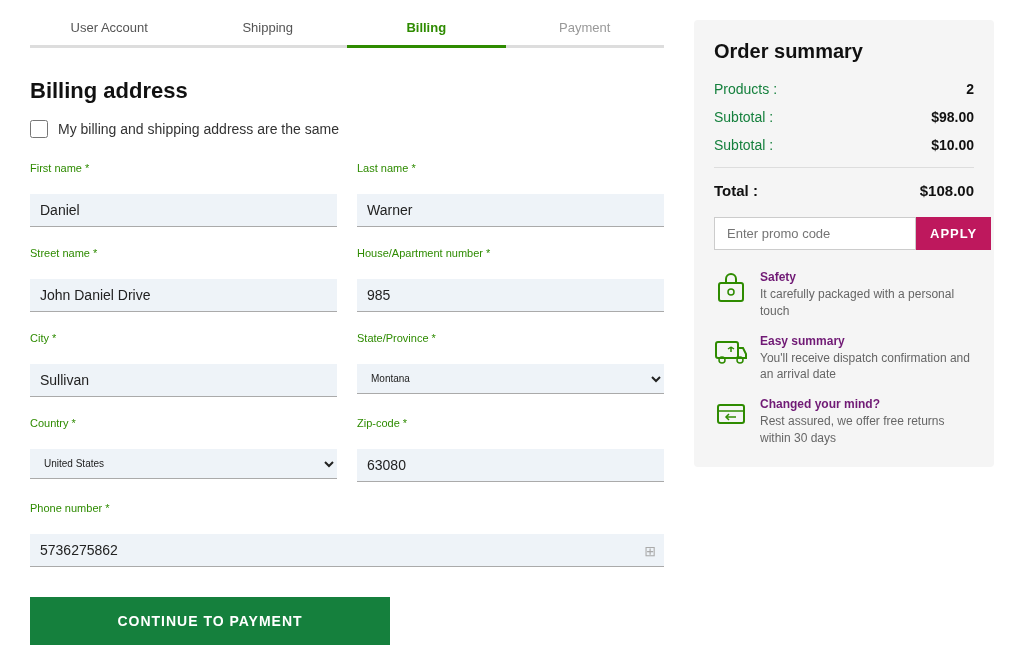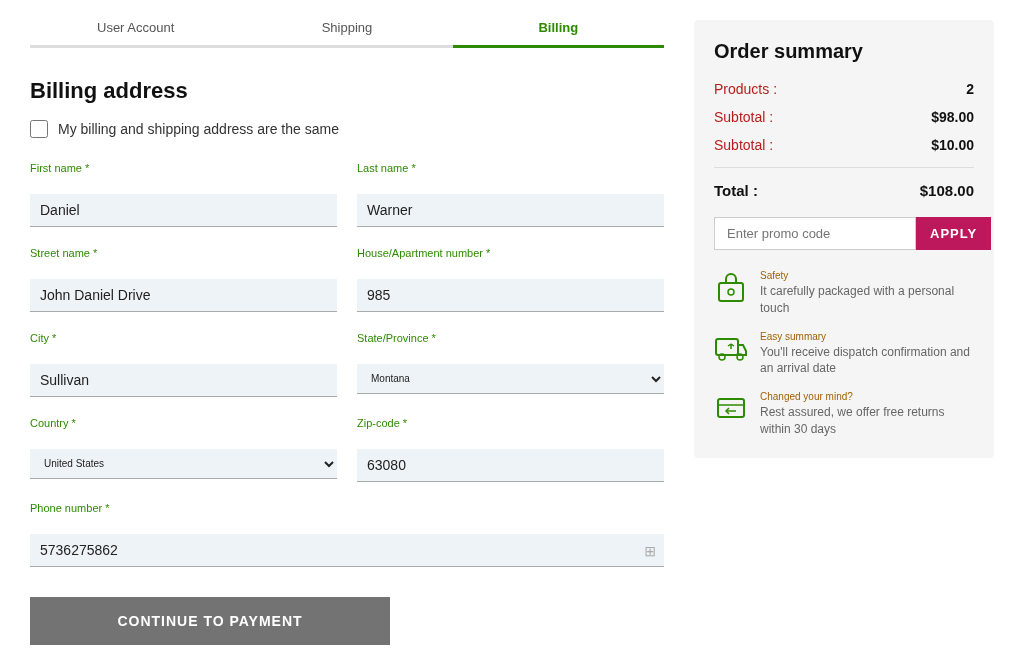--- a/index.html
+++ b/index.html
@@ -130,21 +130,21 @@
     }
     .phone-icon {
       position: absolute;
       right: 8px;
       bottom: 8px;
       color: #aaa;
       font-size: 14px;
     }
     .continue-btn {
       margin-top: 30px;
-      background: #737373;
+      background: #15803d;
       color: #fff;
       border: none;
       padding: 16px 60px;
       font-size: 14px;
       font-weight: bold;
       letter-spacing: 1px;
       cursor: pointer;
       text-transform: uppercase;
       width: 360px;
     }
@@ -163,21 +163,21 @@
     }
     .summary-row {
       display: flex;
       justify-content: space-between;
       align-items: center;
       margin-bottom: 12px;
       font-size: 14px;
       color: #333;
     }
     .summary-row .label {
-      color: #b91c1c;
+      color: #15803d;
     }
     .summary-row .value {
       font-weight: 600;
       color: #111;
     }
     .summary-divider {
       border: none;
       border-top: 1px solid #ddd;
       margin: 14px 0;
     }
@@ -225,23 +225,23 @@
     }
     .feature-icon {
       width: 34px;
       height: 34px;
       flex-shrink: 0;
       display: flex;
       align-items: center;
       justify-content: center;
     }
     .feature-text .feature-title {
-      font-size: 10px;
-      font-weight: normal;
-      color: #a16207;
+      font-size: 12px;
+      font-weight: bold;
+      color: #701a75;
       margin-bottom: 2px;
     }
     .feature-text .feature-desc {
       font-size: 12px;
       color: #666;
       line-height: 1.4;
     }
   </style>
 </head>
 <body>
@@ -253,20 +253,23 @@
     
     <div class="steps-container">
       <div class="step-item done">
         <span>User Account</span>
       </div>
       <div class="step-item done">
         <span>Shipping</span>
       </div>
       <div class="step-item active">
         <span>Billing</span>
+      </div>
+      <div class="step-item">
+        <span>Payment</span>
       </div>
     </div>
 
     
     <h2 class="billing-title">Billing address</h2>
 
     
     <div class="checkbox-row">
       <input type="checkbox" id="same-addr" style="">
       <label for="same-addr">My billing and shipping address are the same</label>

